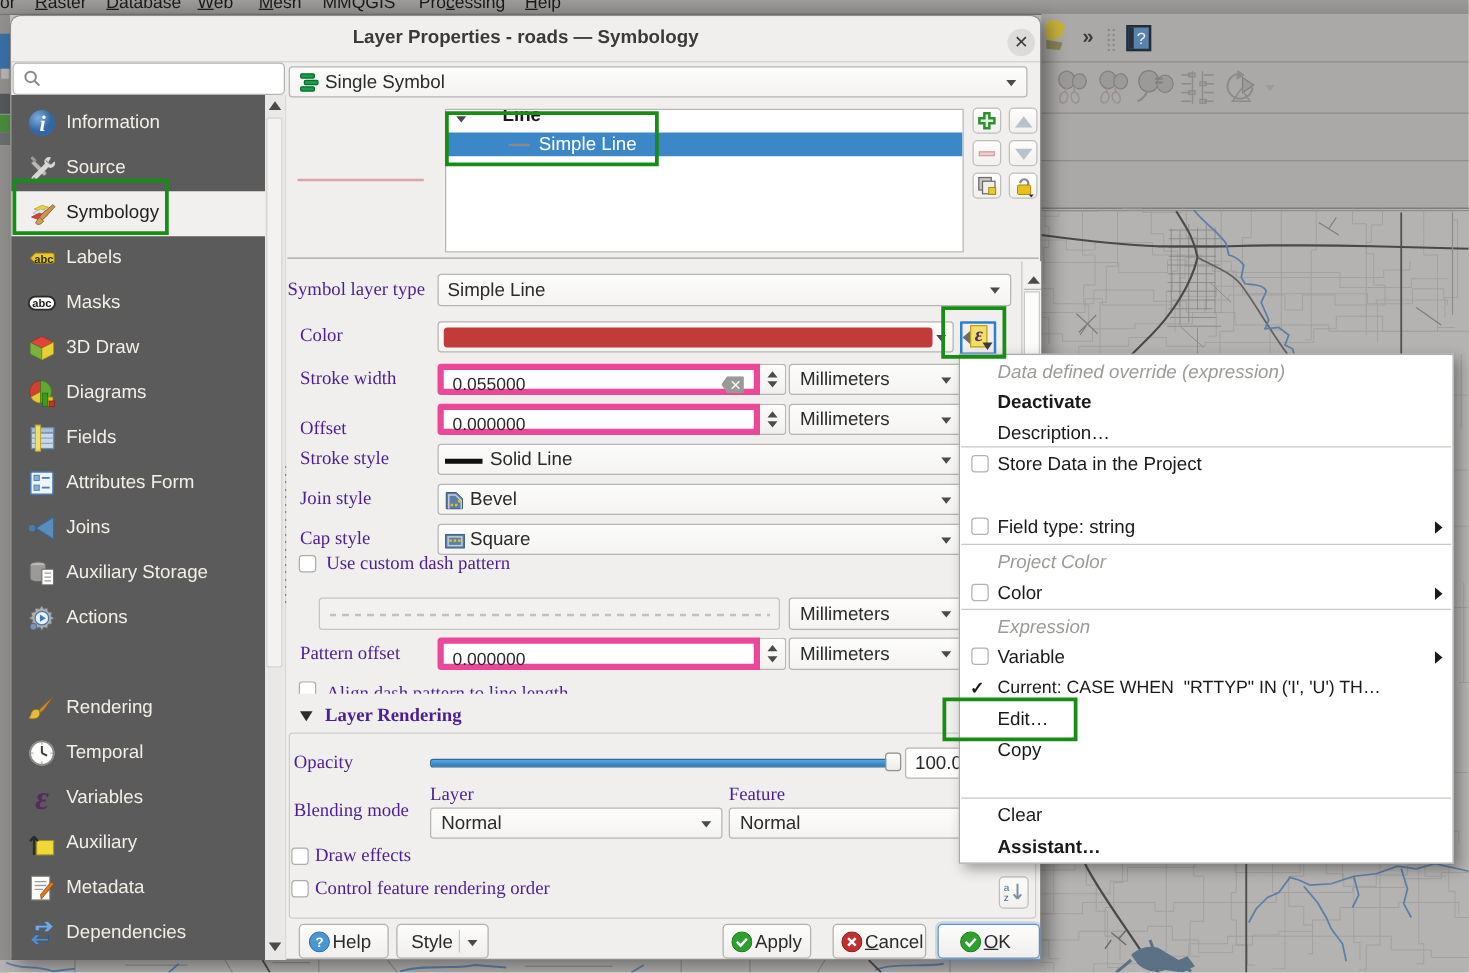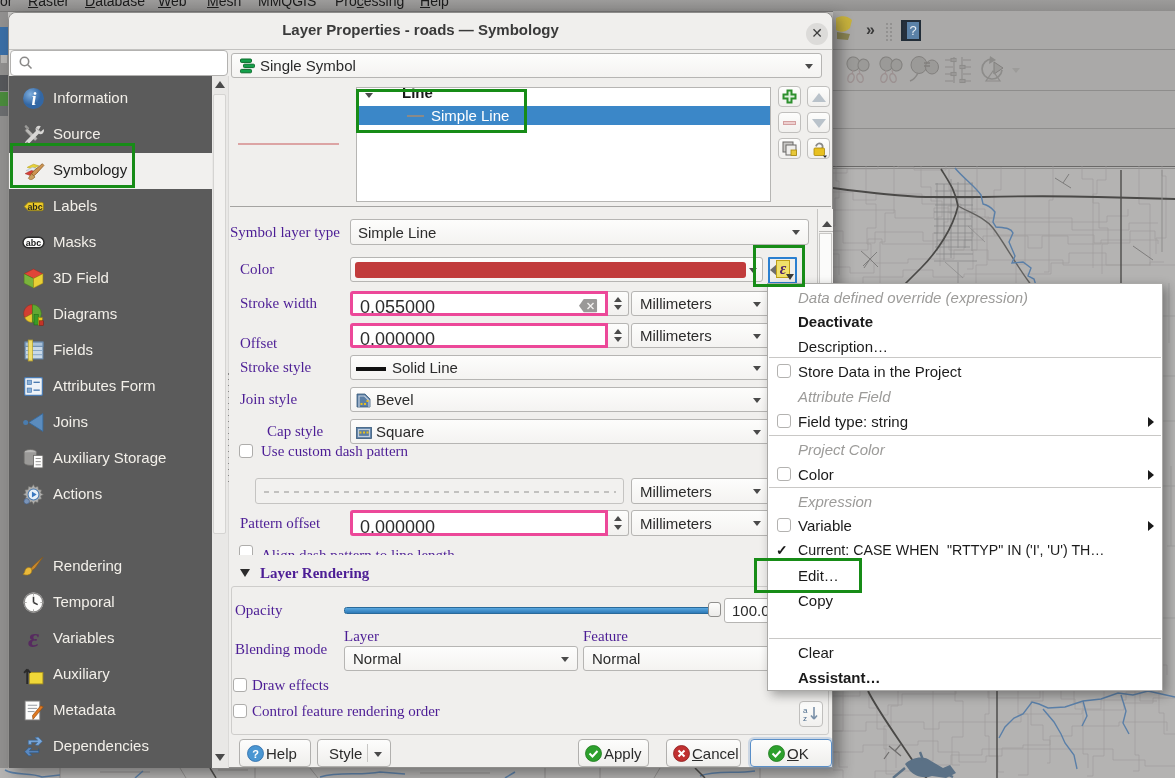--- a/index.html
+++ b/index.html
@@ -45,22 +45,22 @@
   .mi .mt2{position:absolute;left:30px;}
   .mi.hdr{color:#9c9b99;font-style:italic;}
   .mi.b{font-weight:bold;}
   .msep{position:absolute;left:1px;right:1px;height:1px;background:#c9c8c6;}
   .mcb{position:absolute;left:9px;top:5px;width:14px;height:14px;background:#fff;
        border:1px solid #b3b2b0;border-radius:3px;box-sizing:border-box;}
   .marr{position:absolute;right:8px;top:8px;width:0;height:0;border-top:5px solid transparent;
         border-bottom:5px solid transparent;border-left:6px solid #1a1a1a;}
   .sbtn{position:absolute;width:23px;height:21px;background:linear-gradient(#fdfdfc,#f1f0ee);
         border:1px solid #c0bfbd;border-radius:4px;box-sizing:border-box;}
-  .field{position:absolute;box-sizing:border-box;background:#fff;border:3px solid #ec4899;
-         border-radius:3px 0 0 3px;font-size:18px;color:#2b2b2b;}
+  .field{position:absolute;box-sizing:border-box;background:#fff;border:5px solid #ec4899;
+         border-radius:3px 0 0 3px;font-size:14px;color:#2b2b2b;}
   .field .v{position:absolute;left:7px;top:3px;}
   .spin{position:absolute;box-sizing:border-box;width:21px;background:linear-gradient(#fdfdfc,#f1f0ee);
         border:1px solid #b6b5b3;border-left:none;border-radius:0 3px 3px 0;}
   .spin .u{position:absolute;left:6px;top:5px;width:0;height:0;border-left:4px solid transparent;border-right:4px solid transparent;border-bottom:5px solid #4a4a4a;}
   .spin .d{position:absolute;left:6px;bottom:5px;width:0;height:0;border-left:4px solid transparent;border-right:4px solid transparent;border-top:5px solid #4a4a4a;}
   .cb{position:absolute;width:14px;height:14px;background:#fff;border:1px solid #aeadab;
       border-radius:3px;box-sizing:border-box;}
   .btn{position:absolute;box-sizing:border-box;height:28px;background:linear-gradient(#fdfdfc,#efeeec);
        border:1px solid #b1b0ae;border-radius:4px;font-size:15px;color:#2b2b2b;}
 </style>
@@ -317,21 +317,21 @@
           <text x="11" y="14.2" font-size="8.5" font-weight="bold" fill="#1a1a1a" text-anchor="middle" font-family="Liberation Sans,sans-serif">abc</text>
         </svg>
         <span class="tx">Masks</span>
       </div>
       <div class="sitem" style="top:185px;">
         <svg class="ic" viewBox="0 0 22 22">
           <path d="M11 2 L20 6.5 11 11 2 6.5z" fill="#e04438" stroke="#952a22" stroke-width=".5"></path>
           <path d="M2 6.5 L11 11 V20 L2 15.5z" fill="#7ab33c" stroke="#4a7a1c" stroke-width=".5"></path>
           <path d="M20 6.5 L11 11 V20 L20 15.5z" fill="#e8cf35" stroke="#a08a10" stroke-width=".5"></path>
         </svg>
-        <span class="tx">3D Field</span>
+        <span class="tx">3D Draw</span>
       </div>
       <div class="sitem" style="top:221px;">
         <svg class="ic" viewBox="0 0 22 22">
           <path d="M10 10 V1.5 A8.5 8.5 0 0 0 2.6 14z" fill="#d23f32" stroke="#8a2a20" stroke-width=".5"></path>
           <path d="M10 10 L2.6 14 A8.5 8.5 0 0 0 10 18.5z" fill="#eac832" stroke="#a08a10" stroke-width=".5"></path>
           <path d="M10 10 V1.5 A8.5 8.5 0 0 1 18.5 10 8.5 8.5 0 0 1 10 18.5z" fill="#62a832" stroke="#3a7a14" stroke-width=".5"></path>
           <rect x="11.5" y="11" width="4" height="10" fill="#3a9a28" stroke="#1a6a10" stroke-width=".5"></rect>
           <rect x="15.8" y="14" width="3.6" height="7" fill="#e8c820" stroke="#a08a10" stroke-width=".5"></rect>
           <rect x="16.5" y="17" width="4" height="4.5" fill="#c43428" stroke="#7a1a12" stroke-width=".5"></rect>
         </svg>
@@ -574,21 +574,21 @@
           <g fill="#e8c020">
             <rect x="4.5" y="10" width="2" height="2"></rect>
             <rect x="8" y="10" width="2" height="2"></rect>
             <rect x="10.5" y="7" width="2" height="2"></rect>
           </g>
         </svg>
         <span style="position:absolute;left:25px;top:3px;">Bevel</span>
         <div class="arr"></div>
       </div>
 
-      <div class="lbl" style="left:231px;top:410px;margin-left:27px;">Cap style</div>
+      <div class="lbl" style="left:231px;top:410px;">Cap style</div>
       <div class="combo" style="left:341px;top:406px;width:420px;height:25px;">
         <svg width="16" height="12" viewBox="0 0 16 12" style="position:absolute;left:5px;top:7px;">
           <rect x="0.5" y="0.5" width="15" height="11" fill="#5b7fa5" stroke="#3a5a7a" stroke-width=".8"></rect>
           <rect x="2.5" y="2.5" width="11" height="7" fill="none" stroke="#c2cedc" stroke-width="1.2"></rect>
           <g fill="#e8c020">
             <rect x="3.5" y="4.5" width="2" height="2"></rect>
             <rect x="7" y="4.5" width="2" height="2"></rect>
             <rect x="10.5" y="4.5" width="2" height="2"></rect>
           </g>
         </svg>
@@ -702,23 +702,20 @@
       <span class="mt2">Deactivate</span>
     </div>
     <div class="mi" style="top:50px;">
       <span class="mt2">Description…</span>
     </div>
     <div class="msep" style="top:73px;"></div>
     <div class="mi" style="top:75px;">
       <div class="mcb"></div>
       <span class="mt2">Store Data in the Project</span>
     </div>
-    <div class="mi hdr" style="top:100px;">
-      <span class="mt2">Attribute Field</span>
-    </div>
     <div class="mi" style="top:125px;">
       <div class="mcb"></div>
       <span class="mt2">Field type: string</span>
       <div class="marr"></div>
     </div>
     <div class="msep" style="top:151px;"></div>
     <div class="mi hdr" style="top:153px;">
       <span class="mt2">Project Color</span>
     </div>
     <div class="mi" style="top:178px;">

